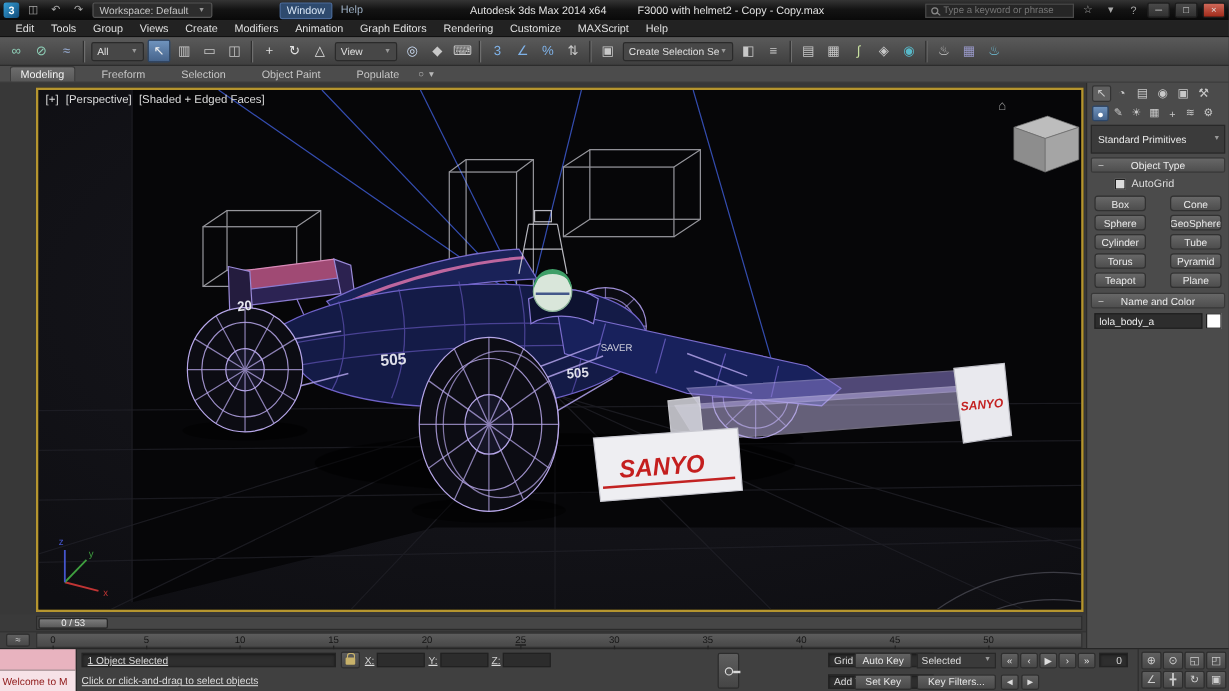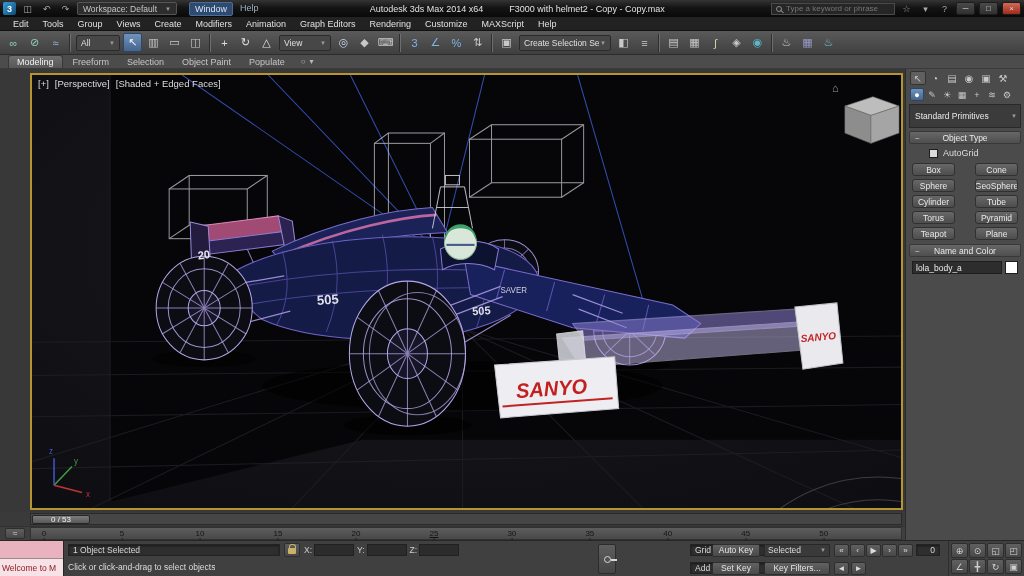--- a/index.html
+++ b/index.html
@@ -11,21 +11,21 @@
   .titlebar{height:17px;background:linear-gradient(#343434,#141414 45%,#090909);
     display:flex;align-items:center;padding:0 3px;gap:4px;color:#c9c9c9;flex:0 0 auto;}
   .logo{width:13px;height:13px;background:linear-gradient(135deg,#35a0d8,#114a78);
     border-radius:2px;color:#fff;font-weight:bold;font-size:9px;display:flex;align-items:center;justify-content:center;}
   .qat-icon{width:15px;height:13px;display:flex;align-items:center;justify-content:center;color:#a8a8a8;font-size:9px;}
   .workspace{height:13px;background:#2d2d2d;border:1px solid #555;border-radius:2px;
     padding:0 5px;display:flex;align-items:center;gap:8px;color:#c6c6c6;font-size:8.5px;}
   .dd-arrow{color:#999;font-size:6px;}
   .ghost-menu{display:flex;gap:2px;margin-left:8px;}
   .ghost-item{color:#9fb2c6;padding:0 5px;font-size:9px;line-height:12px;}
-  .ghost-item.hl{background:#2e4a6e;border:1px solid #4a6a9a;color:#d6e4f4;border-radius:2px;}
+  .ghost-item.hl{background:#2e4a6e;border:1px solid #4a6a9a;color:#d6e4f4;border-radius:2px;margin-left:44px;}
   .title-center{flex:1;display:flex;justify-content:center;gap:26px;color:#e2e2e2;font-size:9px;white-space:nowrap;overflow:hidden;}
   .search-box{width:124px;height:12px;background:#262626;border:1px solid #4a4a4a;
     display:flex;align-items:center;padding:0 4px;color:#8a8a8a;gap:4px;font-size:8px;}
   .search-box input{flex:1;background:transparent;border:none;outline:none;color:#bbb;font-size:8px;
     font-family:"Liberation Sans","DejaVu Sans",sans-serif;}
   .mag{width:6px;height:6px;border:1px solid #8a8a8a;border-radius:50%;position:relative;flex:0 0 auto;}
   .mag:after{content:"";position:absolute;width:4px;height:1px;background:#8a8a8a;right:-3px;bottom:-1px;transform:rotate(40deg);}
   .win-btn{width:19px;height:13px;display:flex;align-items:center;justify-content:center;color:#ddd;font-size:8px;
     background:linear-gradient(#4a4a4a,#303030);border:1px solid #1d1d1d;border-radius:2px;}
   .win-btn.close{background:linear-gradient(#d06a5a,#a02a1a);}
@@ -104,21 +104,21 @@
   .ruler{flex:1;position:relative;background:linear-gradient(#5d5d5d,#484848);border:1px solid #323232;margin-right:3px;}
   .tick{position:absolute;top:0;font-size:8px;color:#141414;transform:translateX(-50%);line-height:12px;}
   .tick:after{content:"";position:absolute;left:50%;bottom:-1px;width:1px;height:3px;background:#222;}
 
   
   .statusbar{height:36px;background:#404040;border-top:1px solid #262626;display:flex;flex:0 0 auto;}
   .listener{width:64px;display:flex;flex-direction:column;border-right:1px solid #262626;flex:0 0 auto;}
   .listener .macro{flex:1;background:#e8b3bf;border-bottom:1px solid #9a8a8e;}
   .listener .script{flex:1;background:#f6e2e7;color:#8e1717;display:flex;align-items:center;padding-left:2px;font-size:8.5px;}
   .status-left{flex:1;display:flex;flex-direction:column;min-width:0;}
-  .srow{flex:1;display:flex;align-items:center;gap:4px;padding:0 4px;min-width:0;}
+  .srow{flex:1;display:flex;align-items:center;gap:4px;padding:0 4px;min-width:0;text-decoration:underline;}
   .sunken{background:#2e2e2e;border:1px solid #232323;box-shadow:inset 0 1px 2px #191919;color:#d8d8d8;
     display:flex;align-items:center;padding:0 4px;height:12px;font-size:8.5px;white-space:nowrap;overflow:hidden;}
   .sel-box{width:212px;flex:0 0 auto;}
   .lock-btn{width:16px;height:14px;display:flex;align-items:center;justify-content:center;
     background:linear-gradient(#5c5c5c,#474747);border:1px solid #2e2e2e;border-radius:2px;}
   .lock{width:8px;height:6px;background:#c8b26a;border-radius:1px;position:relative;margin-top:3px;}
   .lock:before{content:"";position:absolute;top:-4px;left:1px;width:5px;height:4px;border:1.5px solid #c8b26a;
     border-bottom:none;border-radius:3px 3px 0 0;}
   .coords{display:flex;align-items:center;gap:3px;}
   .coord{display:flex;align-items:center;gap:2px;}
@@ -241,21 +241,21 @@
       <div class="tb-icon" style="color: rgb(200, 224, 160);">∫</div>
       <div class="tb-icon" style="color: rgb(200, 200, 200);">◈</div>
       <div class="tb-icon" style="color: rgb(88, 184, 200);">◉</div>
       <div class="tb-sep"></div>
       <div class="tb-icon" style="color: rgb(200, 200, 200);">♨</div>
       <div class="tb-icon" style="color: rgb(152, 152, 200);">▦</div>
       <div class="tb-icon" style="color: rgb(111, 192, 216);">♨</div>
     </div>
 
   <div class="ribbon-tabs">
-    <span id="ribbon-tabs" style="display:flex;gap:2px;align-items:flex-end;">
+    <span id="ribbon-tabs" style="display:flex;gap:14px;align-items:flex-end;">
         <div class="ribbon-tab active">Modeling</div>
         <div class="ribbon-tab">Freeform</div>
         <div class="ribbon-tab">Selection</div>
         <div class="ribbon-tab">Object Paint</div>
         <div class="ribbon-tab">Populate</div>
       </span>
     <span class="ribbon-extra">
       <span>○</span>
       <span>▾</span>
     </span>

